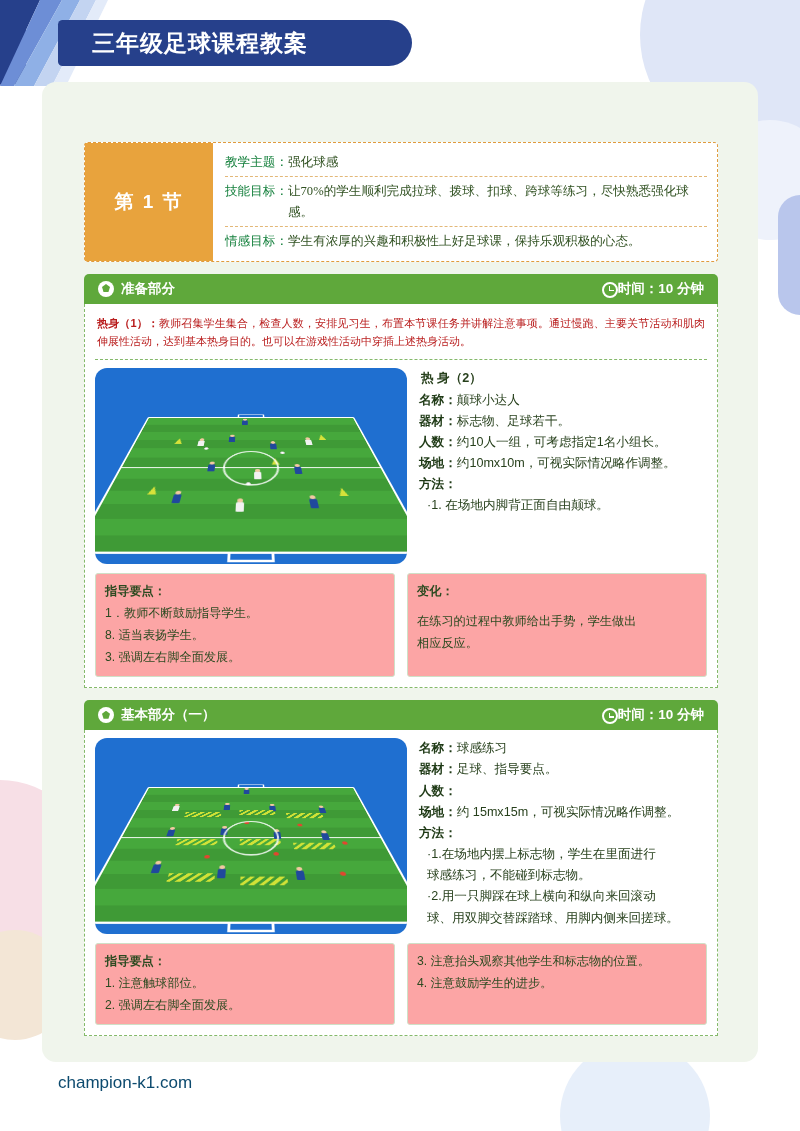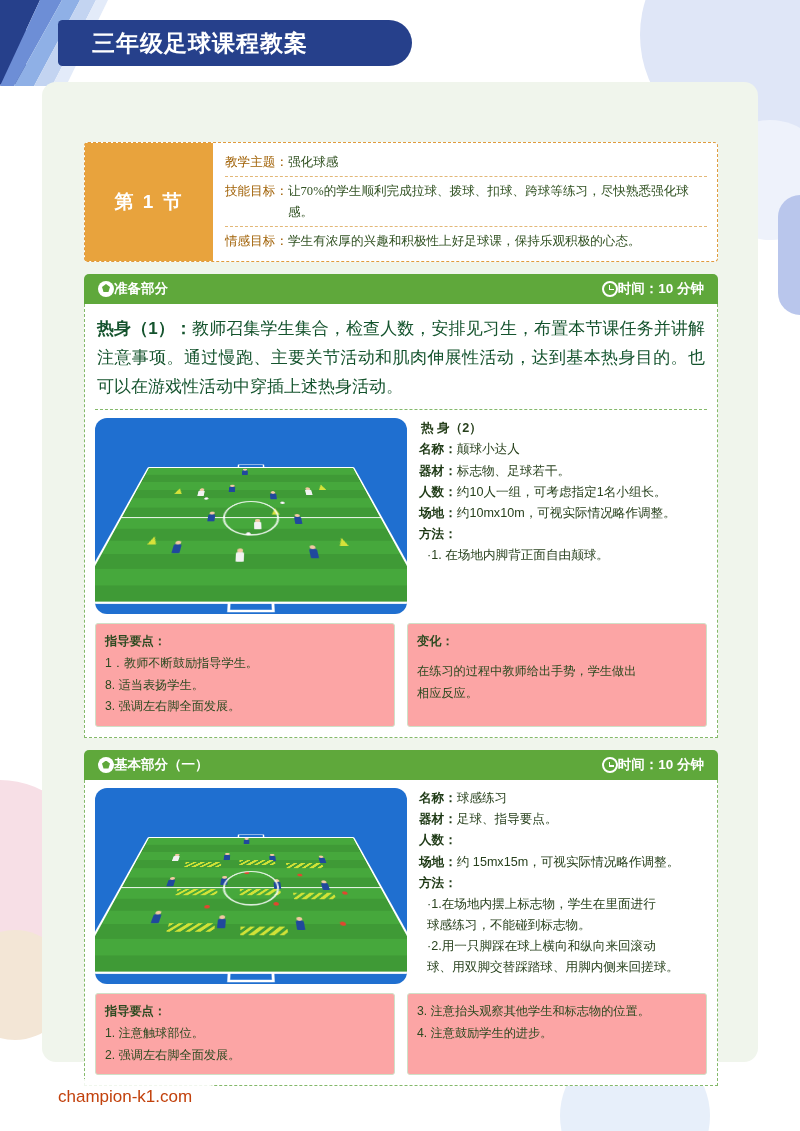--- a/index.html
+++ b/index.html
@@ -117,37 +117,37 @@
     display: flex;
     font-size: 12.6px;
     color: #2e4a22;
     line-height: 1.62;
     padding: 1px 0;
   }
   .topinfo-row + .topinfo-row {
     border-top: 1px dashed #e3b878;
     padding-top: 4px; margin-top: 3px; font-family: Liberation Serif, serif;
   }
-  .topinfo-label { color: #a16207; white-space: nowrap; }
+  .topinfo-label { color: #15803d; white-space: nowrap; }
   .topinfo-val { color: #2f5020; }
 
   
   .greenbar {
     margin-top: 12px;
     height: 30px;
     background: #5fa83b;
     border-radius: 5px 5px 0 0;
     display: flex; align-items: center;
     padding: 0 14px;
     color: #ffffff;
     font-size: 13.5px;
     font-weight: bold;
   }
-  .greenbar .gb-left { display: flex; align-items: center; gap: 0; }
-  .greenbar .gb-right { margin-left: auto; display: flex; align-items: center; }
+  .greenbar .gb-left { display: flex; align-items: center; gap: 7px; }
+  .greenbar .gb-right { margin-left: auto; display: flex; align-items: flex-end; }
   .ball-icon {
     width: 16px; height: 16px; border-radius: 50%;
     background: #ffffff;
     position: relative;
     display: inline-block;
     flex: none;
   }
   .ball-icon::before {
     content: "";
     position: absolute; left: 4px; top: 3.4px;
@@ -170,23 +170,23 @@
   }
 
   
   .block {
     border: 1.3px dashed #84b96a;
     border-top: none;
     background: #ffffff;
     padding: 8px 10px 10px 10px;
   }
   .para {
-    font-size: 17px;
+    font-size: 11px;
     line-height: 1.72;
-    color: #14532d;
+    color: #b91c1c;
     text-align: justify;
     padding: 2px 2px 6px 2px;
   }
   .para b { font-weight: bold; }
   .divider-dash {
     border-top: 1.2px dashed #84b96a;
     margin: 2px 0 8px 0;
   }
 
   .two-col { display: flex; gap: 12px; }
@@ -304,26 +304,26 @@
     padding: 7px 9px 8px 9px;
     font-size: 12.2px;
     line-height: 1.78;
     color: #2b4a20;
   }
   .tipbox .tip-title { font-weight: bold; }
 
   
   .watermark {
     position: absolute;
-    left: 38px; bottom: 16px;
+    left: 38px; bottom: 30px;
     background: rgba(255,255,255,0.88);
     border-radius: 8px;
     padding: 8px 20px;
     font-size: 17px;
-    color: #c2410c;
+    color: #0c4a6e;
     z-index: 20;
   }
 </style>
 </head>
 <body>
 
 <div id="page">
 
   <div class="deco deco-circle-tr1"></div>
   <div class="deco deco-circle-tr2"></div>

